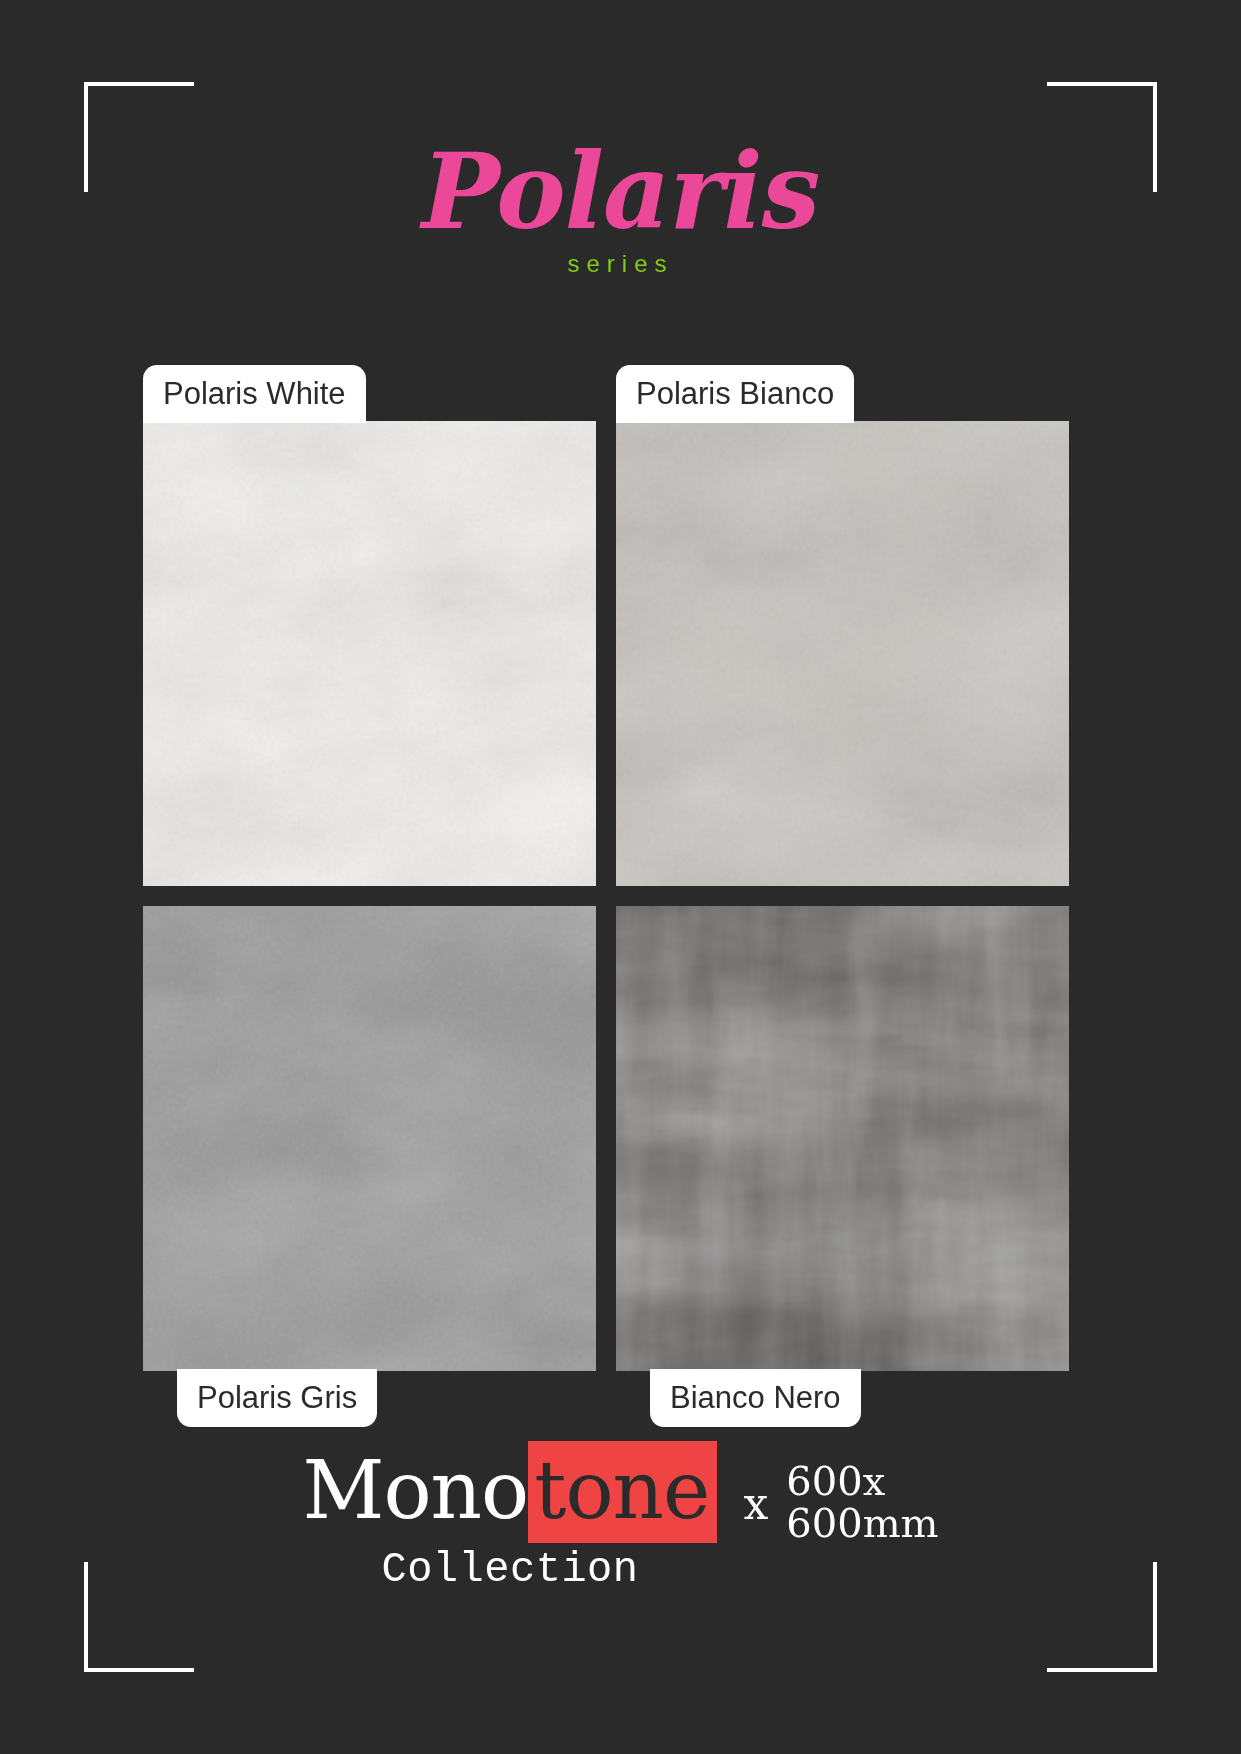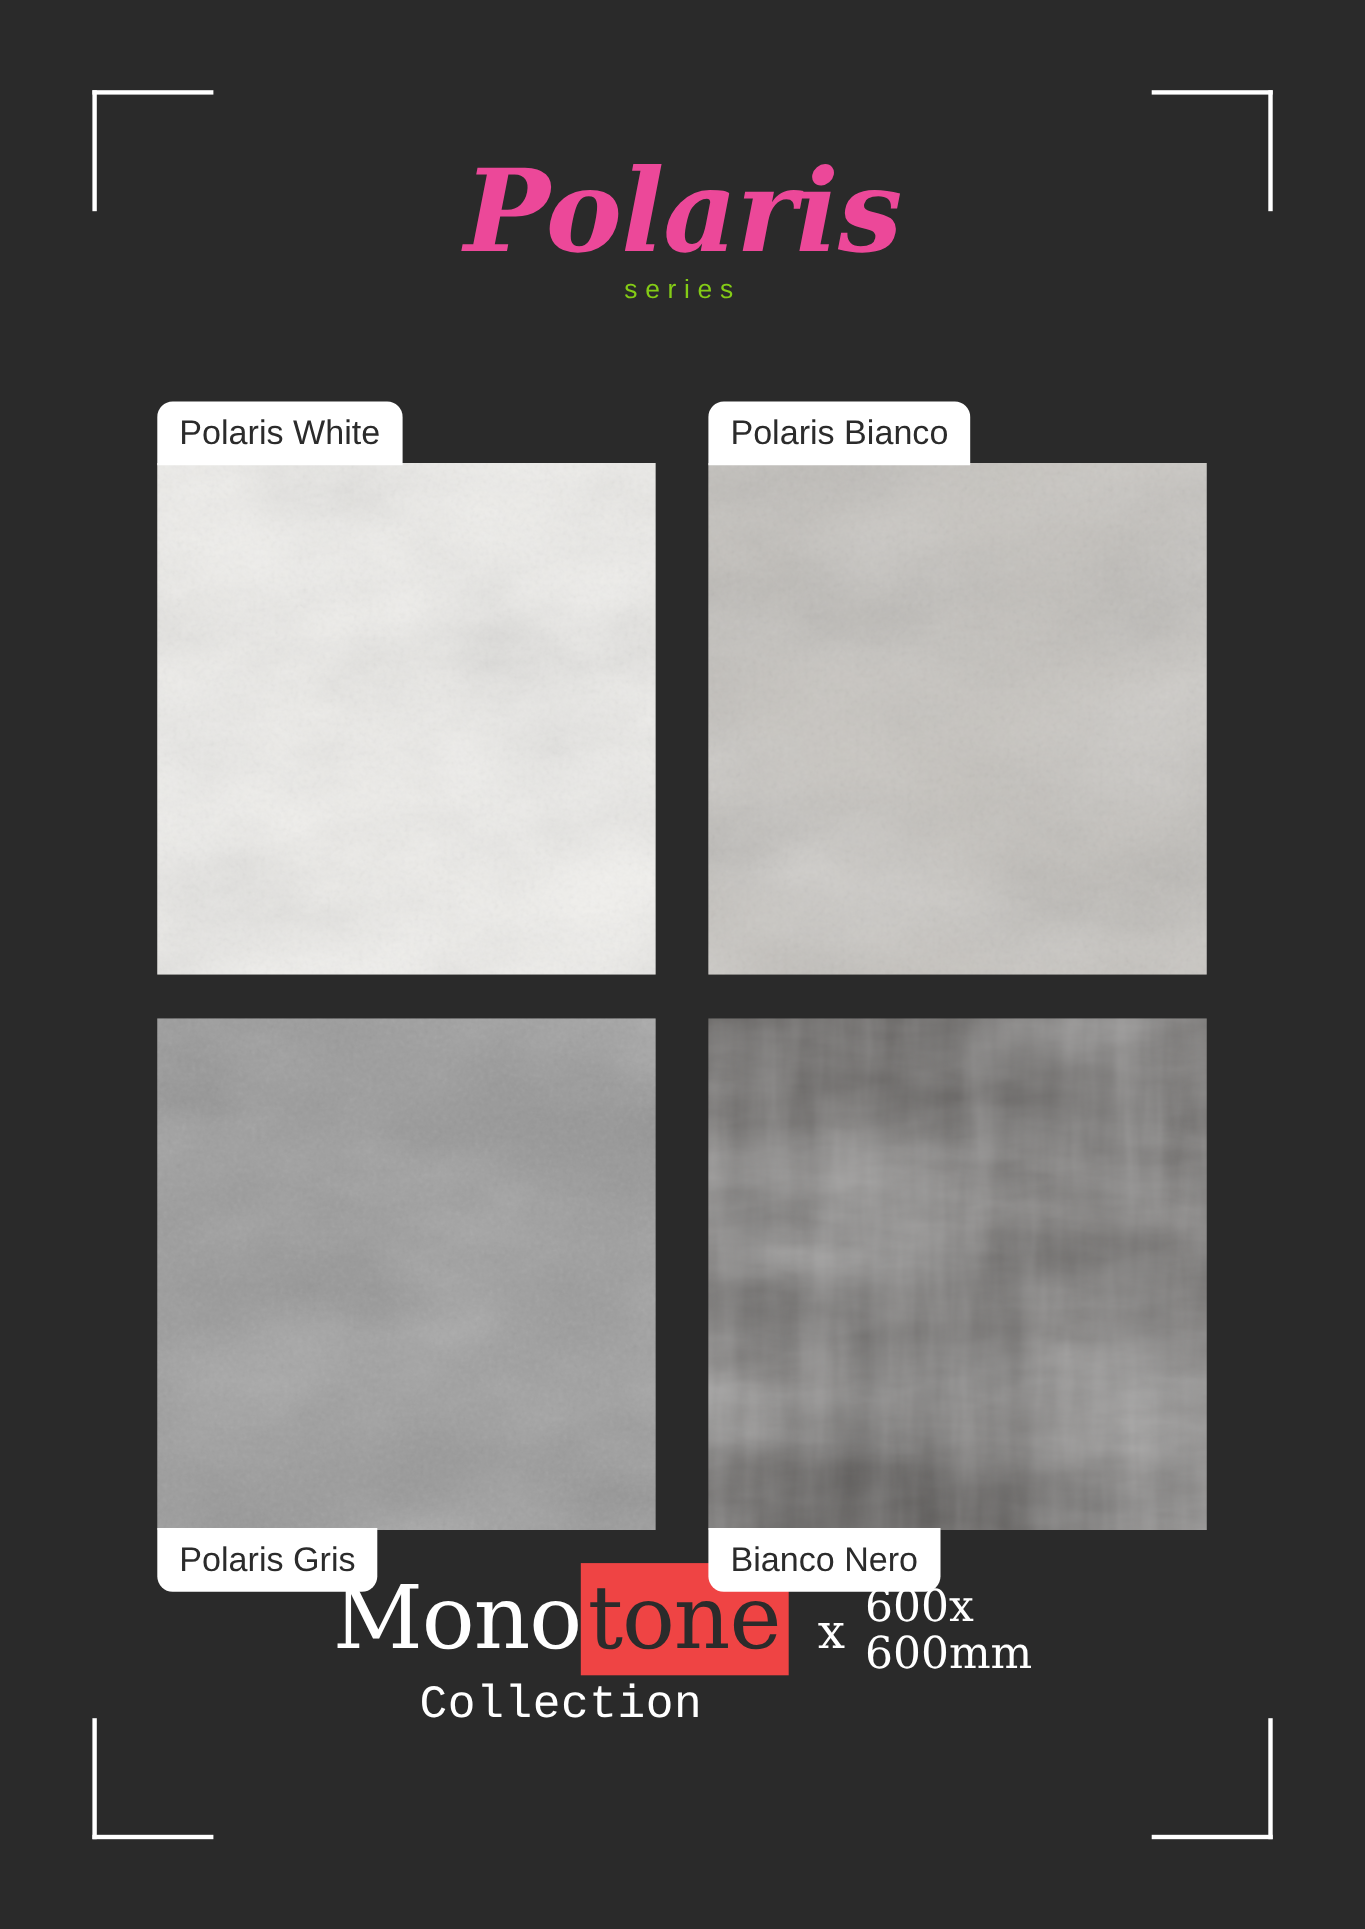--- a/index.html
+++ b/index.html
@@ -66,20 +66,21 @@
   
   .grid {
     position:absolute;
     left:143px; top:421px;
     width:954px; height:970px;
     display:grid;
     grid-template-columns:453px 453px;
     grid-template-rows:465px 465px;
     column-gap:48px;
     row-gap:40px;
+    gap:20px;
   }
 
   .cell { position:relative; }
 
   .swatch {
     position:absolute; inset:0;
     overflow:hidden;
   }
   .swatch .tex {
     position:absolute; inset:-20%;
@@ -105,26 +106,26 @@
   .pill.bottom {
     left:0; top:100%;
     border-radius:0 0 14px 14px;
   }
   
   .pill.top  { border-top-left-radius:14px; border-top-right-radius:14px; }
   .pill.bottom { border-bottom-left-radius:14px; border-bottom-right-radius:14px; }
 
   
   .cell.row-top .pill.top   { bottom:calc(100% - 2px); }
-  .cell.row-bot .pill.bottom{ top:calc(100% - 2px); }
+  .cell.row-bot .pill.bottom{ top:calc(100% - 2px);margin-left:34px; }
 
   
   .footer {
     position:absolute;
-    left:0; right:0; bottom:183px;
+    left:0; right:0; bottom:163px;
     display:flex;
     align-items:center;
     justify-content:center;
   }
   .mono-block { position:relative; text-align:center; }
   .mono-line {
     display:flex; align-items:baseline; justify-content:center;
   }
   .word-mono {
     font-family:"DejaVu Serif", serif;

